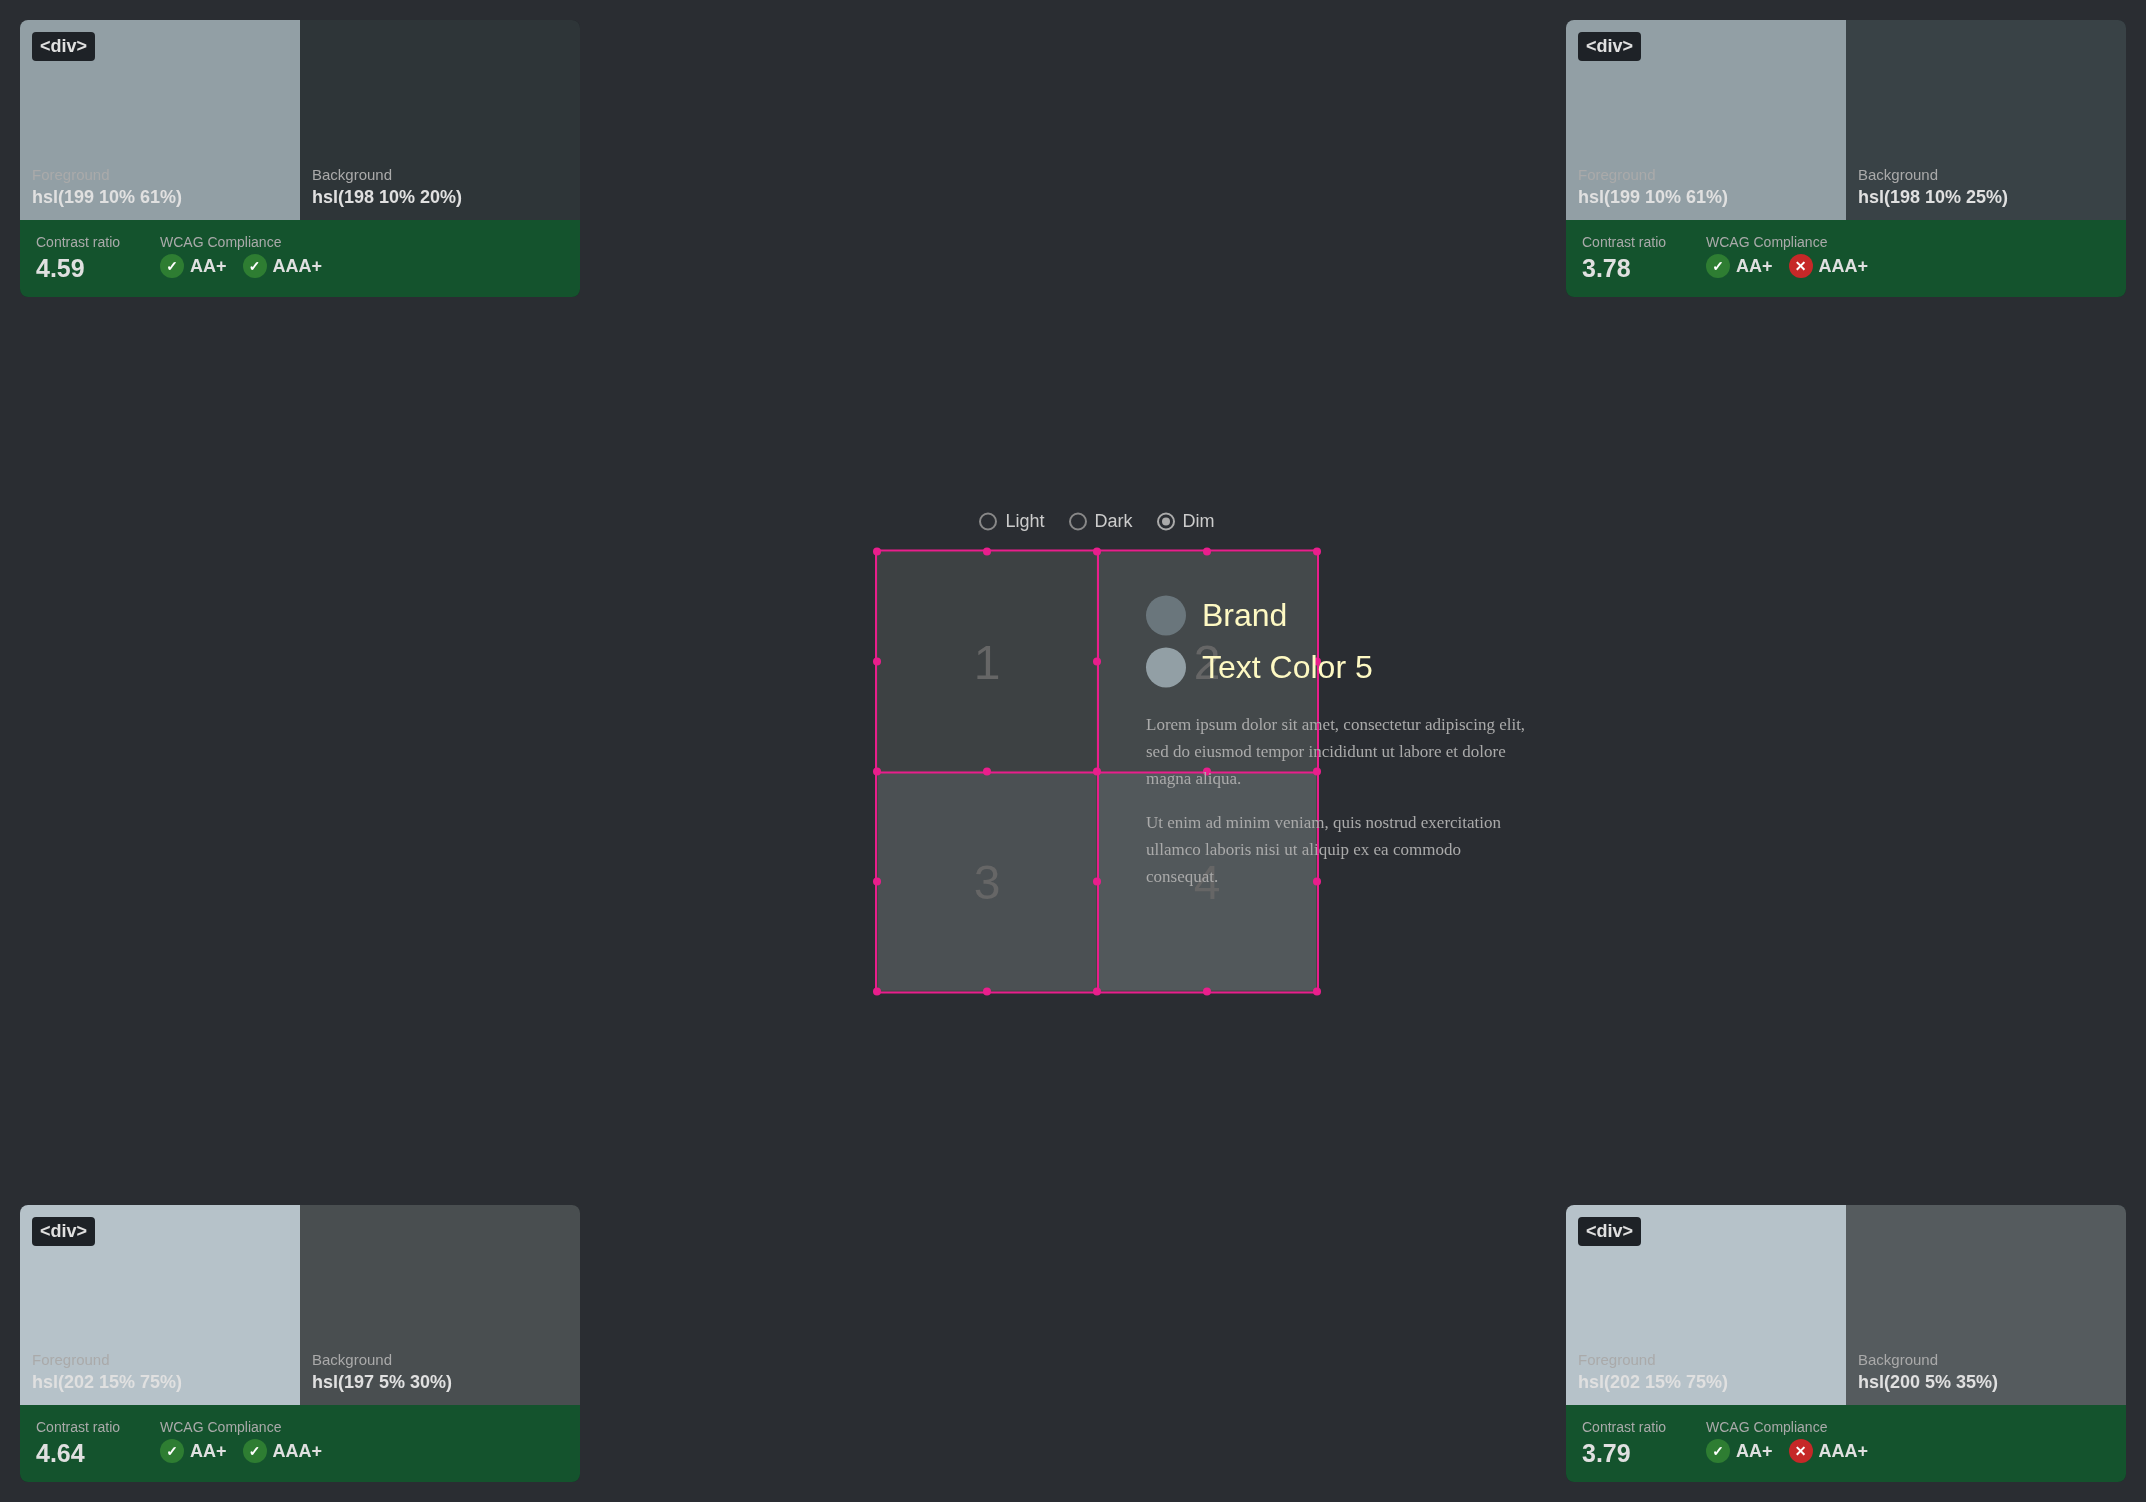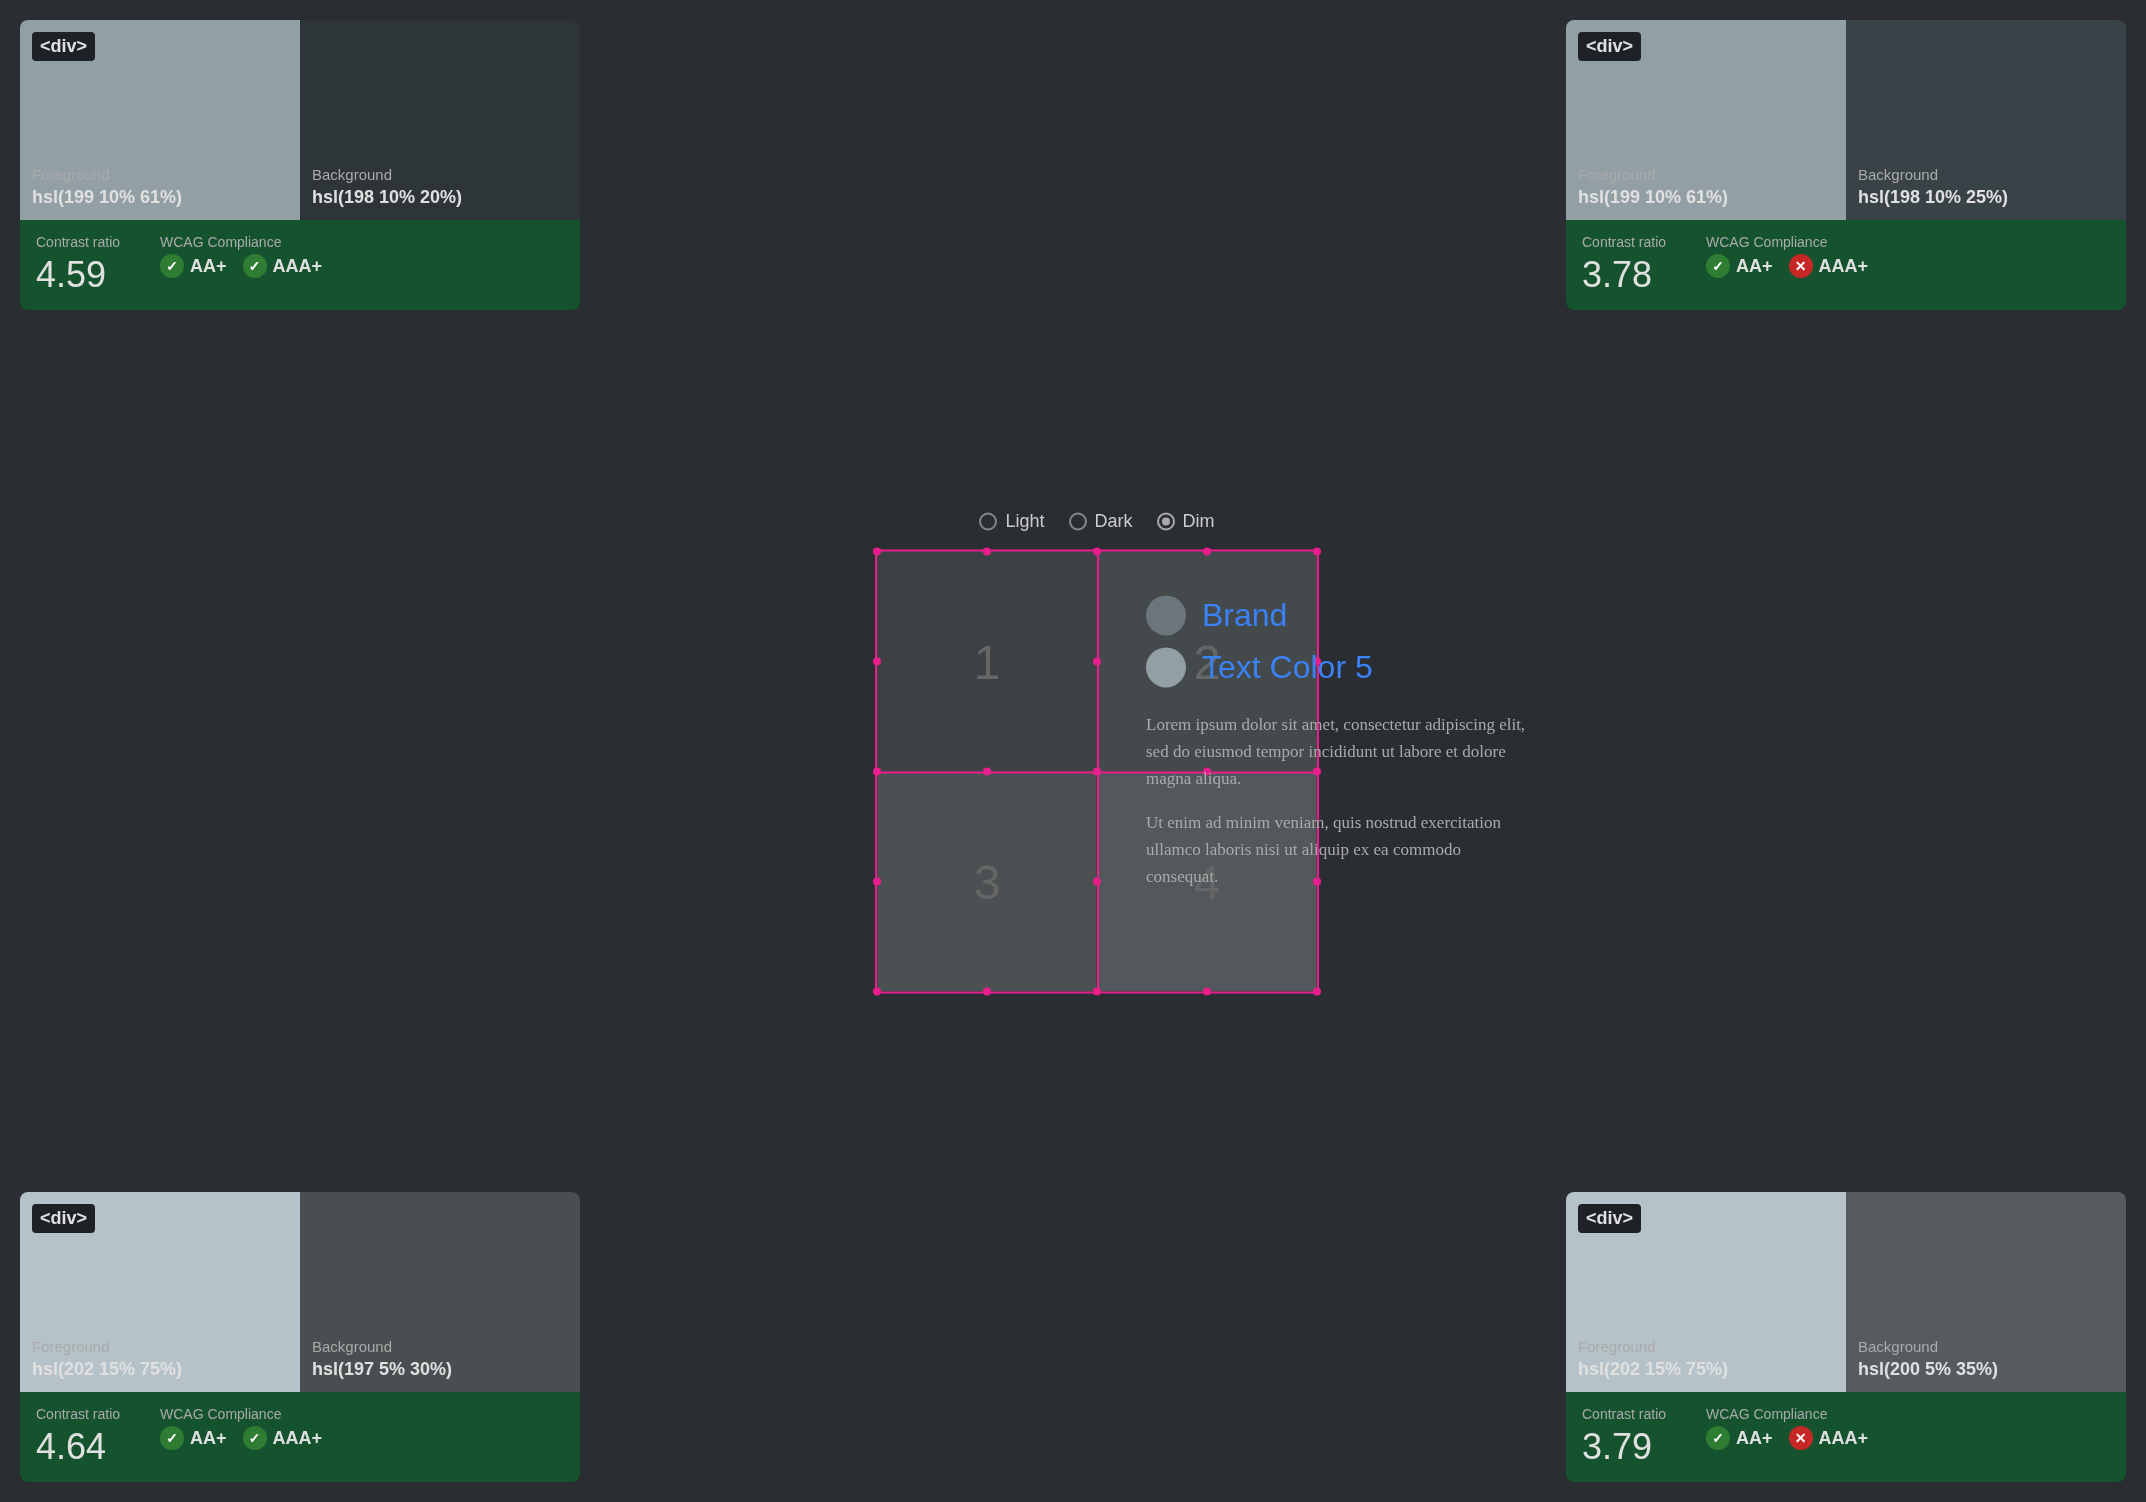--- a/index.html
+++ b/index.html
@@ -77,22 +77,22 @@
       gap: 40px;
     }
 
     .contrast-label, .wcag-label {
       font-size: 14px;
       color: #aaa;
       margin-bottom: 4px;
     }
 
     .contrast-value {
-      font-size: 36px;
-      font-weight: 400;
+      font-size: 25px;
+      font-weight: 700;
       color: #e0e0e0;
     }
 
     .wcag-badges {
       display: flex;
       gap: 16px;
       margin-top: 4px;
     }
 
     .badge {
@@ -291,21 +291,21 @@
       margin-bottom: 12px;
     }
 
     .legend-dot {
       border-radius: 50%;
       flex-shrink: 0;
     }
 
     .legend-label {
       font-size: 32px;
-      color: #3b82f6;
+      color: #fef9c3;
     }
 
     .lorem-text {
       font-size: 17px;
       color: #aaa;
       line-height: 1.6;
       margin-bottom: 16px;
       font-family: Liberation Serif, serif;
     }
 

